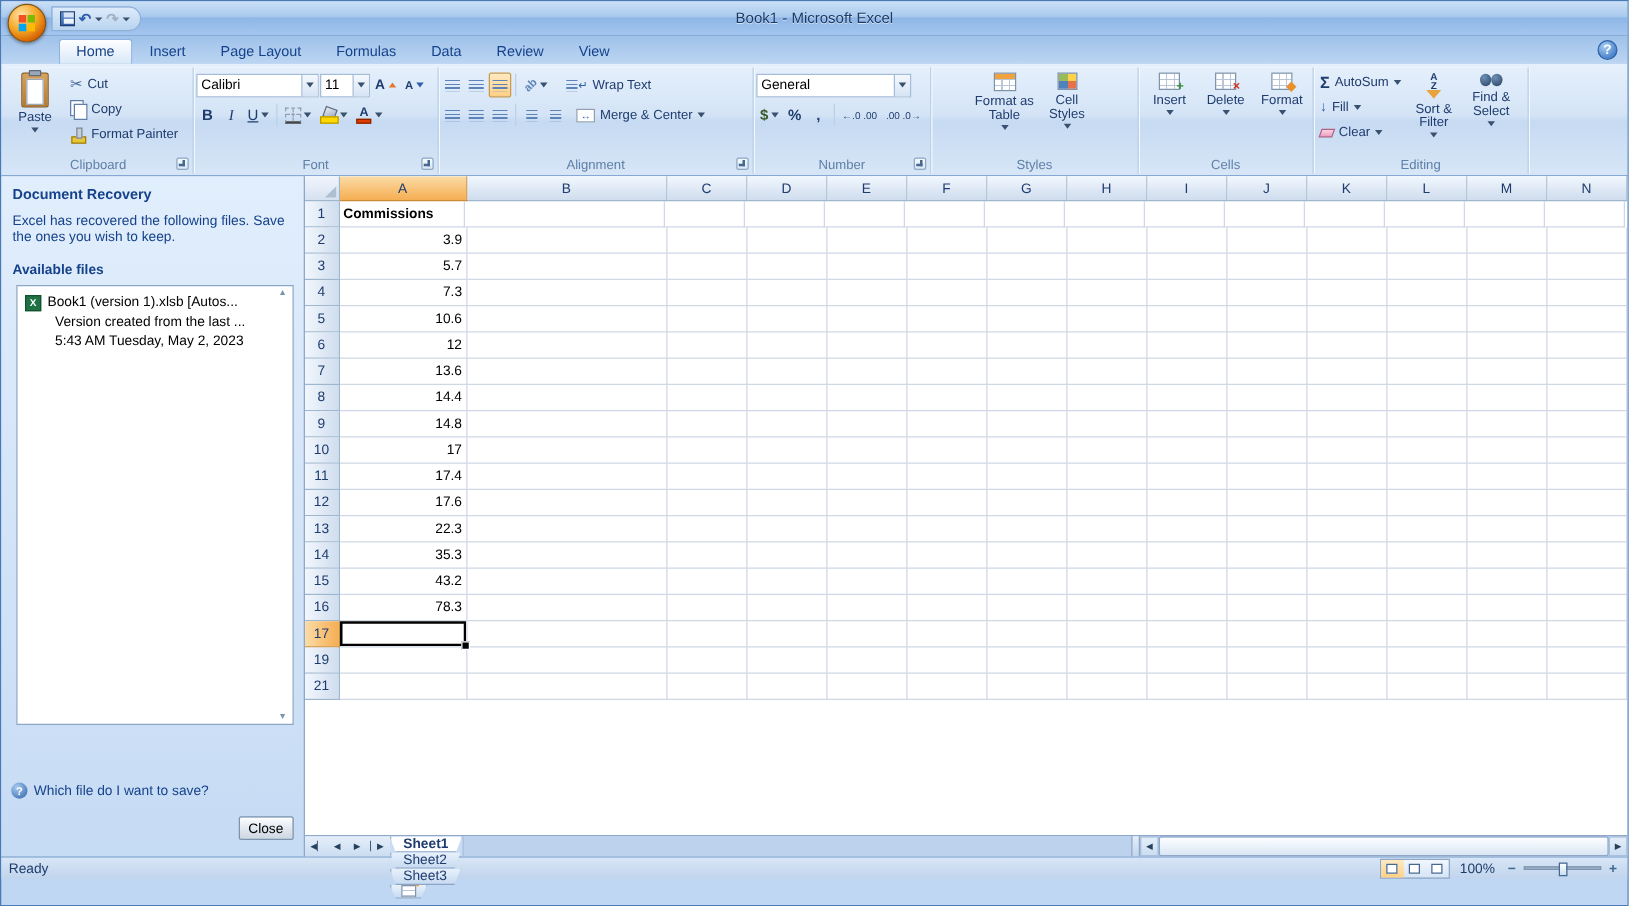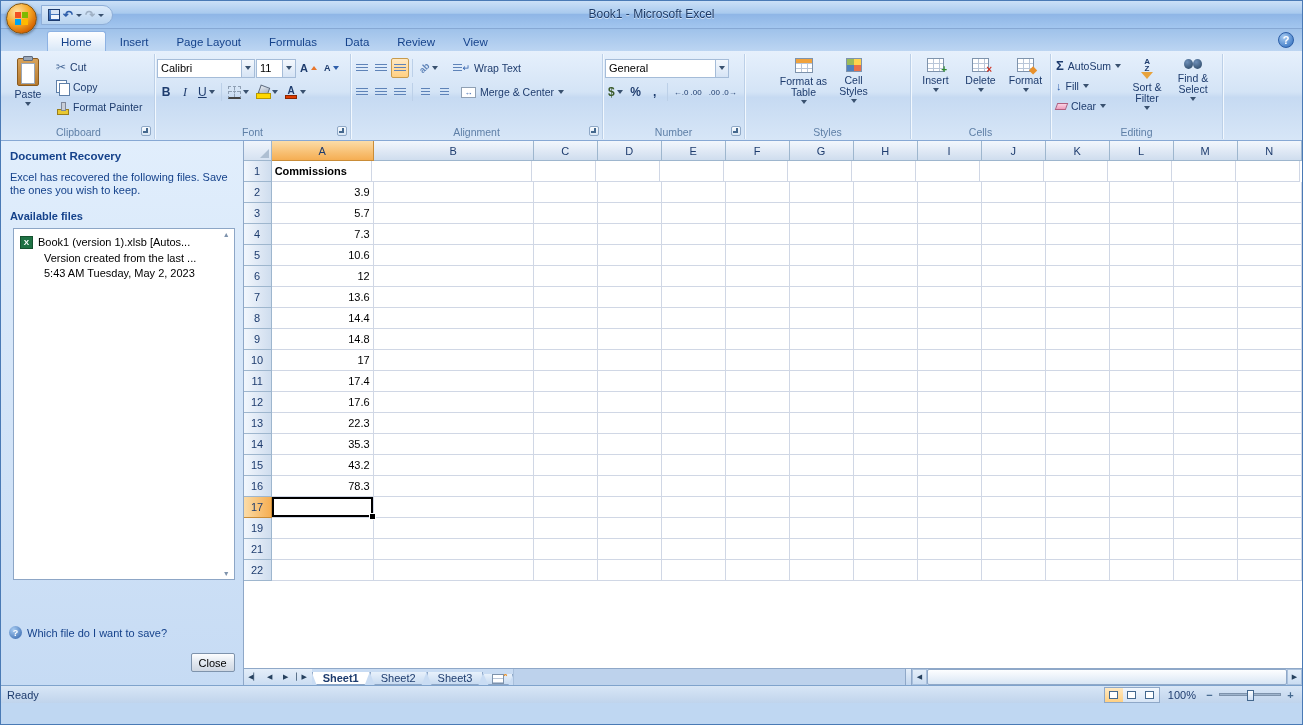--- a/index.html
+++ b/index.html
@@ -847,47 +847,30 @@
             <div class="gcell" style="width:64px"></div>
             <div class="gcell" style="width:64px"></div>
             <div class="gcell" style="width:64px"></div>
             <div class="gcell" style="width:64px"></div>
             <div class="gcell" style="width:64px"></div>
             <div class="gcell" style="width:64px"></div>
             <div class="gcell" style="width:64px"></div>
             <div class="gcell" style="width:64px"></div>
             <div class="gcell" style="width:64px"></div>
           </div>
-          <div class="grow" style="height:21px">
-            <div class="grh">22</div>
-            <div class="gcell" style="width:102px"></div>
-            <div class="gcell" style="width:160px"></div>
-            <div class="gcell" style="width:64px"></div>
-            <div class="gcell" style="width:64px"></div>
-            <div class="gcell" style="width:64px"></div>
-            <div class="gcell" style="width:64px"></div>
-            <div class="gcell" style="width:64px"></div>
-            <div class="gcell" style="width:64px"></div>
-            <div class="gcell" style="width:64px"></div>
-            <div class="gcell" style="width:64px"></div>
-            <div class="gcell" style="width:64px"></div>
-            <div class="gcell" style="width:64px"></div>
-            <div class="gcell" style="width:64px"></div>
-            <div class="gcell" style="width:64px"></div>
-          </div>
         </div>
 
       <div class="tabbar">
         <div class="tnav">
           <span class="tnavbtn">◀▏</span>
           <span class="tnavbtn">◀</span>
           <span class="tnavbtn">▶</span>
           <span class="tnavbtn">▏▶</span>
         </div>
-        <div id="sheettabs" style="display:flex;align-items:flex-end;">
+        <div id="sheettabs" style="display:flex;align-items:flex-start;flex-direction:column;">
             <div class="stab active">Sheet1</div>
             <div class="stab">Sheet2</div>
             <div class="stab">Sheet3</div>
             <div class="stab instab">
               <span class="ins-icon"></span>
             </div>
           </div>
         <div class="tspacer"></div>
         <div class="tsplit"></div>
         <div class="hscroll">

